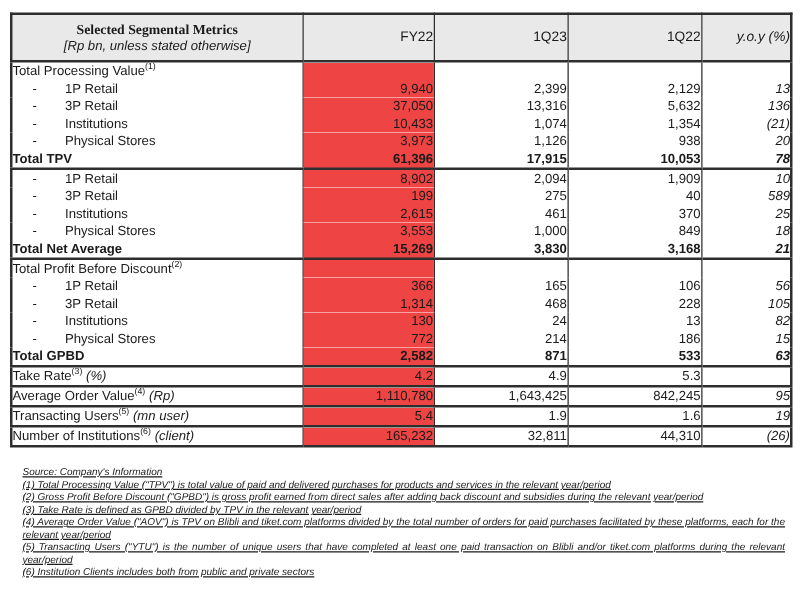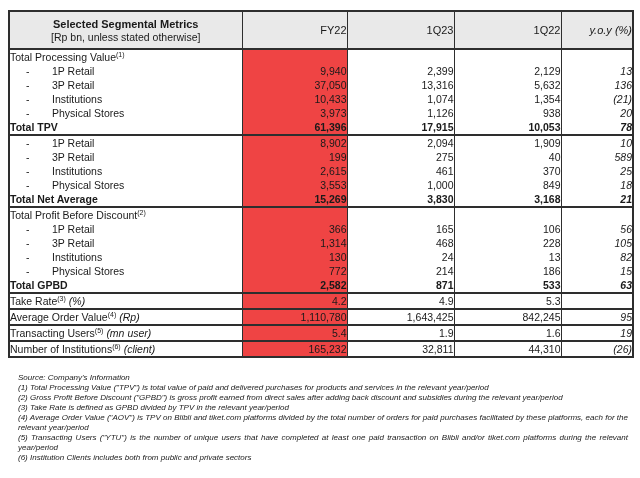--- a/index.html
+++ b/index.html
@@ -26,22 +26,22 @@
     vertical-align: middle;
   }
   
   .metrics thead th {
     background: #e9e9e9;
     border-bottom: 2px solid #2e2e2e;
     height: 38px;
     font-size: 11px;
   }
   .head-label { text-align: center; }
-  .head-title { display: block; font-weight: bold; font-size: 11px; line-height: 14px; }
-  .head-sub   { display: block; font-weight: normal; font-size: 10.5px; line-height: 13px; }
+  .head-title { display: block; font-weight: bold; font-size: 11px; line-height: 14px; font-family: Liberation Serif, serif; }
+  .head-sub   { display: block; font-weight: normal; font-style: italic; font-size: 10.5px; line-height: 13px; }
   .head-col   { text-align: right; padding-right: 6px; font-weight: normal; }
   .head-yoy   { font-style: italic; }
 
   
   .metrics tbody td { font-size: 10.5px; height: 14px; line-height: 14px; }
   .label-cell { text-align: left; padding-left: 5px; }
   .num { text-align: right; padding-right: 6px; }
   .col-fy22 { background: #ef4444; }
   .yoy { font-style: italic; }
   .dash { display: inline-block; margin-left: 16px; width: 26px; }
@@ -49,20 +49,21 @@
   .unit { font-style: italic; padding-left: 3px; }
   .total-row td { font-weight: bold; border-bottom: 2px solid #2e2e2e; }
   .metric-row td { border-bottom: 2px solid #2e2e2e; height: 16px; line-height: 16px; }
 
   
   .footnotes {
     margin: 15px 4px 0 10px;
     font-size: 8px;
     font-style: italic;
     line-height: 1.25;
+    text-decoration: underline;
   }
   .fn { text-align: justify; }
   .fn.source { text-align: left; }
 </style>
 </head>
 <body>
 
 <div class="page">
 
   <table class="metrics">

